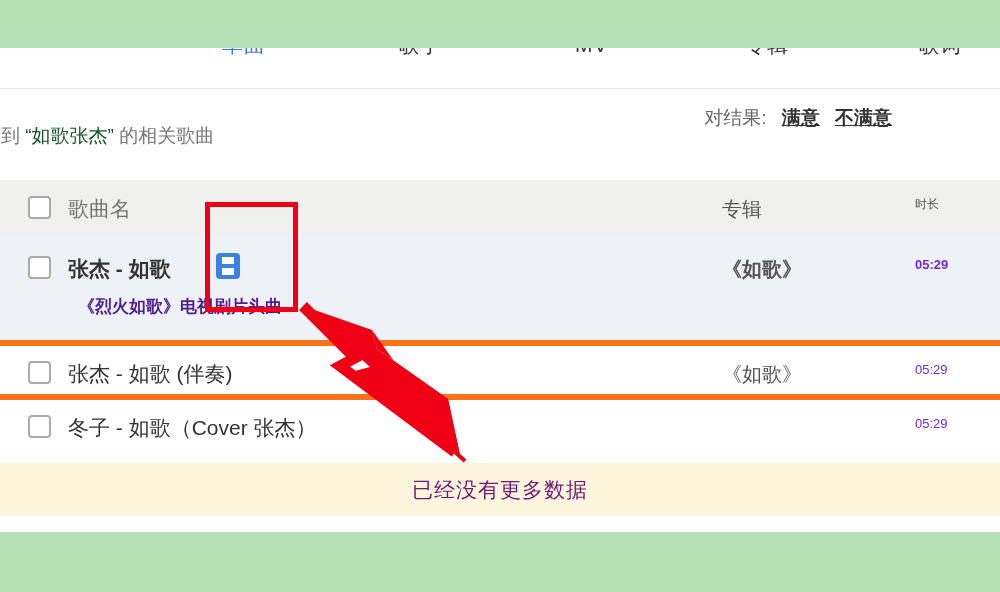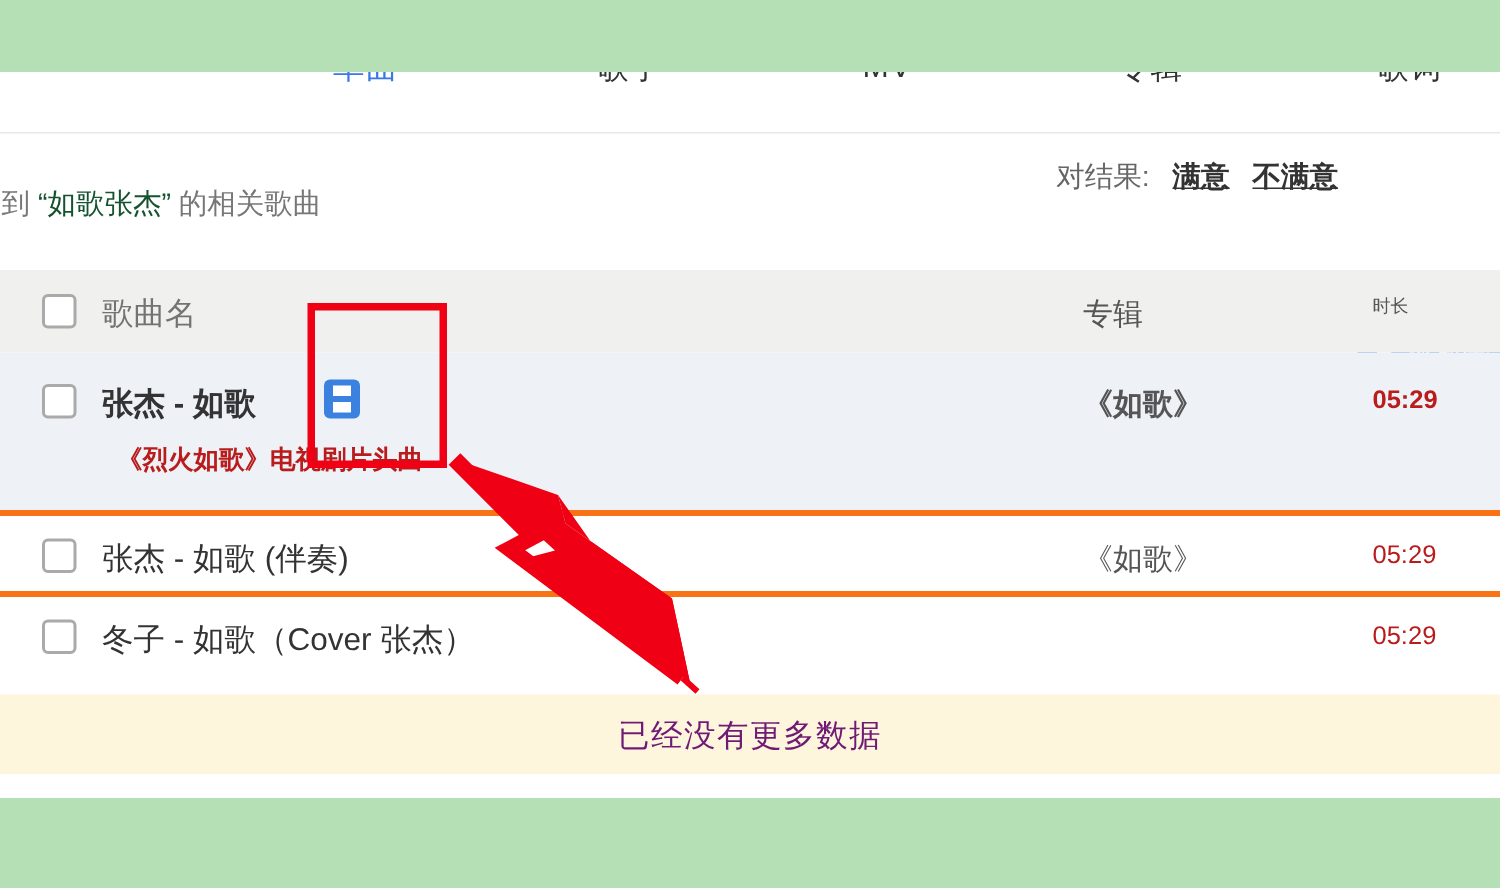--- a/index.html
+++ b/index.html
@@ -151,21 +151,21 @@
     background: #f0f0ee;
   }
   .row.r1 {
     height: 105px;
     background: #eef1f6;
     font-weight: bold;
   }
   .row.r2, .row.r3 {
     height: 54px;
     background: #ffffff;
-    border-top: 4px solid #f97316;
+    border-top: 6px solid #f97316;
   }
 
   .cb {
     position: absolute;
     left: 28px;
     width: 23px; height: 23px;
     border: 2px solid #aaaaaa;
     border-radius: 4px;
     background: #ffffff;
     box-sizing: border-box;
@@ -193,33 +193,33 @@
     color: #555555;
     white-space: nowrap;
   }
   .row.header .c-album { top: 16px; }
   .row.r1 .c-album { top: 21px; }
   .row.r2 .c-album { top: 15px; }
 
   .c-dur {
     position: absolute;
     left: 915px;
-    font-size: 17px;
-    color: #b91c1c;
+    font-size: 13px;
+    color: #6d28d9;
     white-space: nowrap;
   }
   .row.header .c-dur { top: 16px; color: #555555; font-size: 12px; }
   .row.r1 .c-dur { top: 22px; }
   .row.r2 .c-dur, .row.r3 .c-dur { top: 16px; }
 
   .subtitle {
     position: absolute;
     left: 78px; top: 60px;
     font-size: 17px;
-    color: #b91c1c;
+    color: #4c1d95;
     white-space: nowrap;
   }
 
   
   .mv-icon {
     position: absolute;
     left: 216px; top: 253px;
     width: 24px; height: 26px;
     background: #3b82e0;
     border-radius: 4px;

